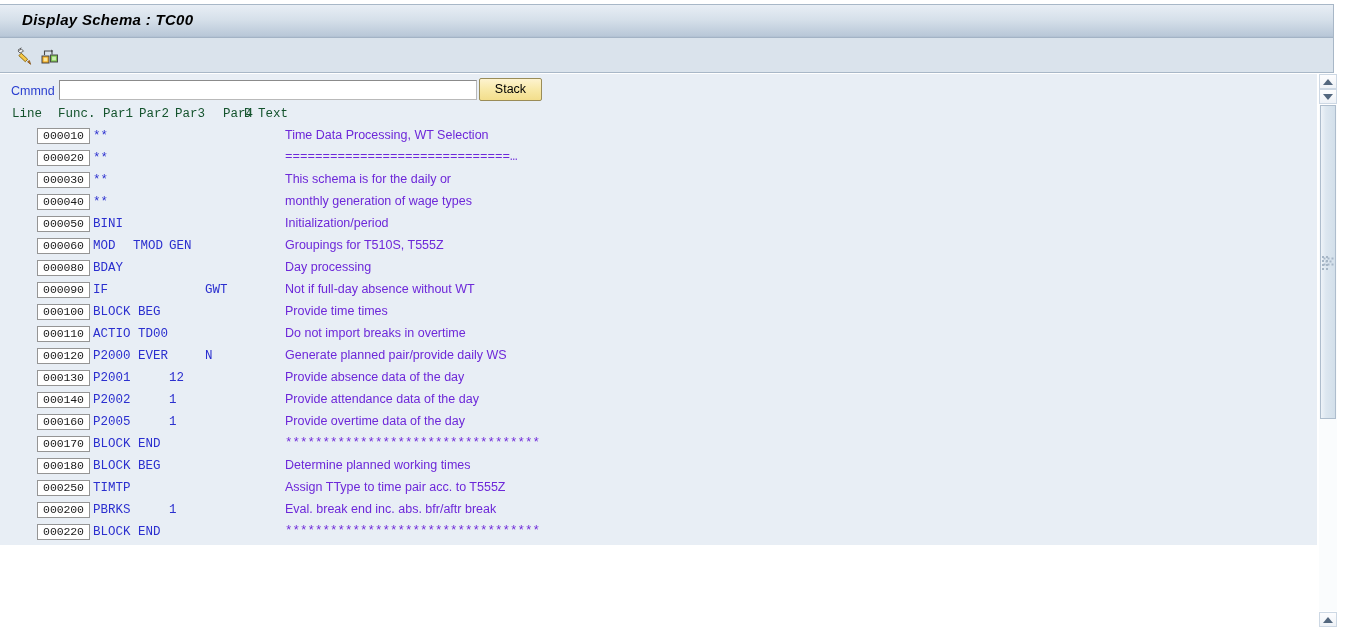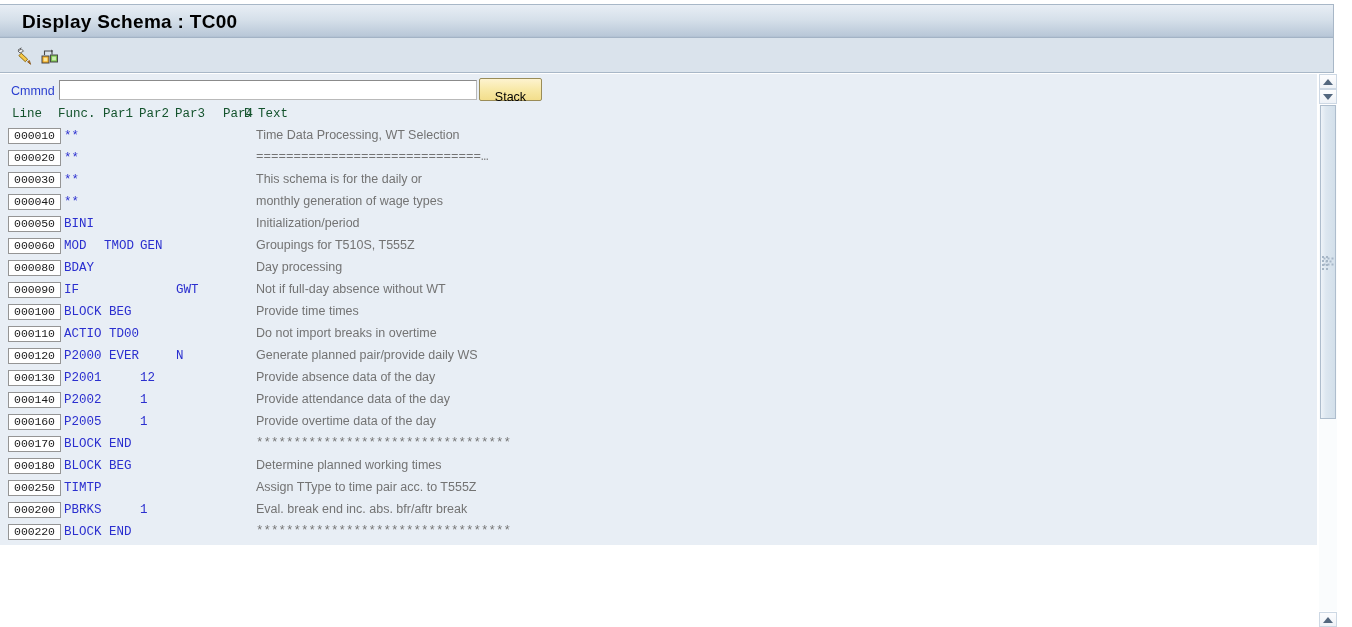--- a/index.html
+++ b/index.html
@@ -44,22 +44,23 @@
     height: 33px;
     background: linear-gradient(to bottom, #e8eef5 0%, #d6e0ea 45%, #b9c8d8 96%, #aebed0 100%);
     border-bottom: 1px solid #a3b3c5;
     box-sizing: border-box;
   }
   .title-text {
     position: absolute;
     left: 22px;
     top: 6px;
     font-family: "Liberation Sans", sans-serif;
-    font-size: 19px;
+    font-size: 15px;
     font-weight: bold;
+    font-style: italic;
     color: #000000;
     letter-spacing: 0.3px;
     white-space: nowrap;
   }
 
   .toolbar {
     position: absolute;
     left: 0;
     top: 33px;
     right: 0;
@@ -139,21 +140,21 @@
     width: 63px;
     height: 23px;
     background: linear-gradient(to bottom, #fdf3cf 0%, #f8e9a8 50%, #f3de8c 100%);
     border: 1px solid #9a8c58;
     border-radius: 2px;
     box-sizing: border-box;
     font-family: "Liberation Sans", sans-serif;
     font-size: 12.5px;
     color: #000;
     cursor: pointer;
-    padding: 8px;
+    padding: 0;
     line-height: 21px;
   }
 
   
   .schema-head {
     position: absolute;
     left: 0;
     top: 33px;
     height: 18px;
     width: 100%;
@@ -174,20 +175,21 @@
 
   .rows {
     position: absolute;
     left: 0;
     top: 52px;
     width: 100%;
   }
   .row {
     position: relative;
     height: 22px;
+    margin-left: 29px;
   }
   .lineno {
     position: absolute;
     left: 8px;
     top: 2px;
     width: 53px;
     height: 16px;
     background: #ffffff;
     border: 1px solid #959595;
     box-sizing: border-box;
@@ -210,21 +212,21 @@
   .c-par1 { left: 104px; }
   .c-par2 { left: 140px; }
   .c-par3 { left: 176px; }
   .c-par4 { left: 212px; }
   .c-d    { left: 244px; }
   .c-text {
     left: 256px;
     top: 2px;
     font-family: "Liberation Sans", sans-serif;
     font-size: 12.5px;
-    color: #737373;
+    color: #6d28d9;
   }
   .c-text.mono {
     font-family: "Liberation Mono", monospace;
     font-size: 12.5px;
     letter-spacing: 0px;
   }
 
   
   .vscroll-outer {
     position: absolute;

